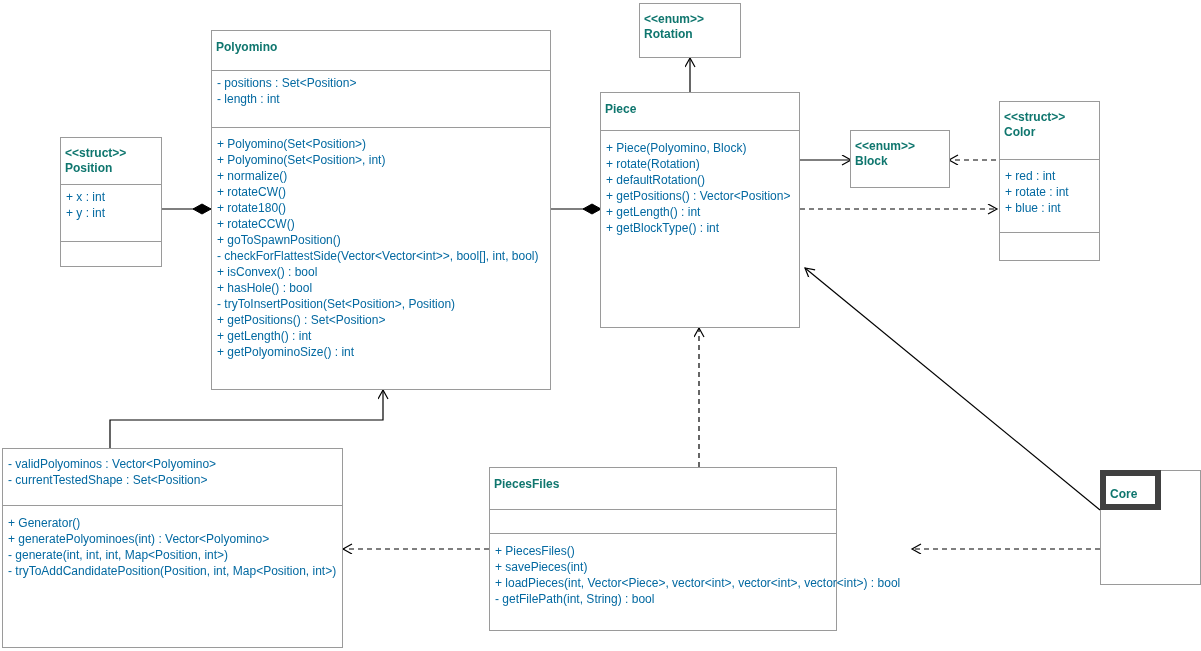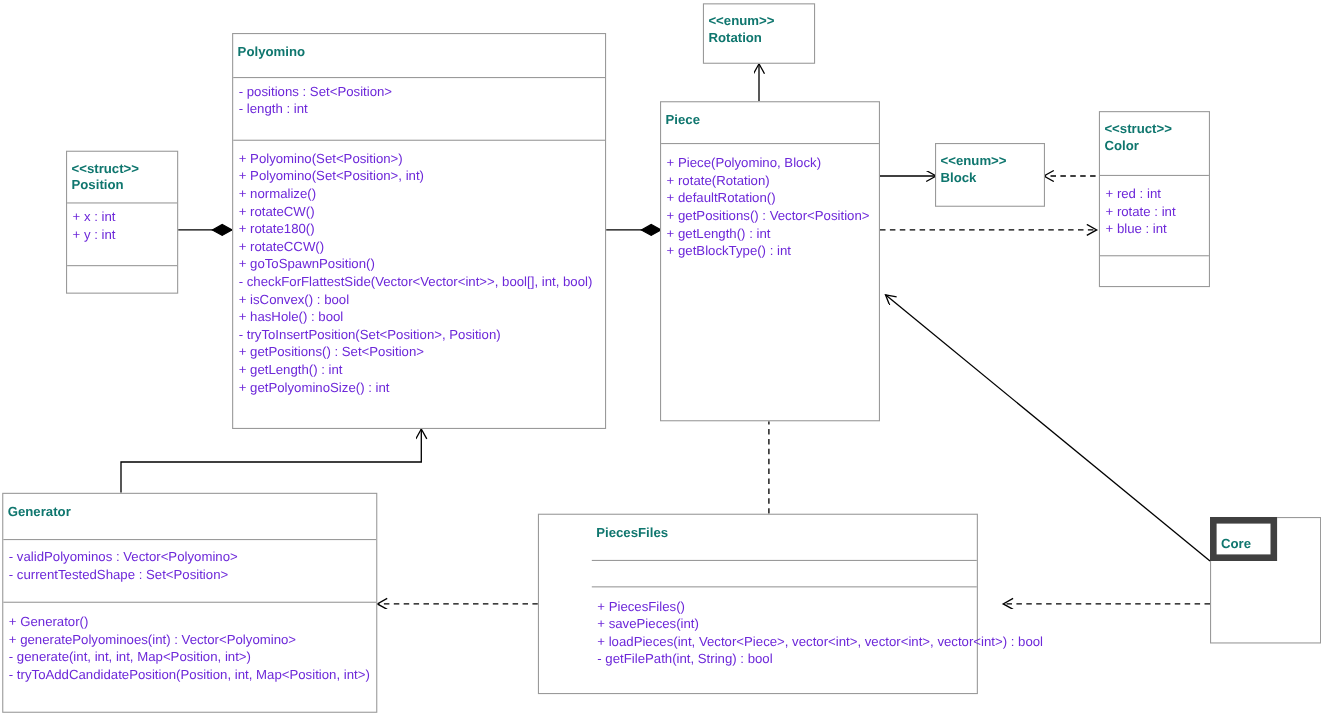--- a/index.html
+++ b/index.html
@@ -55,21 +55,21 @@
     font-size: 12px;
   }
   .members {
     font-size: 12px;
     color: #2a2a2a;
     line-height: 16px;
   }
   .member {
     white-space: nowrap;
     font-size: 12px;
-    color: #6d28d9;
+    color: #0369a1;
   }
   .empty-comp {
     padding: 0;
   }
   
   #core-title {
     position: absolute;
     box-sizing: border-box;
     border: 6px solid #404040;
     background: #ffffff;
@@ -184,21 +184,21 @@
     </div>
   </div>
 
   <div class="uml-class" style="left:639px; top:3px; width:102px; height:55px;">
     <div class="compartment title-comp stereo" style="height:100%;">
       <span class="stereo-line">&lt;&lt;enum&gt;&gt;</span>
       <span class="stereo-line">Rotation</span>
     </div>
   </div>
 
-  <div class="uml-class" style="left:600px; top:92px; width:200px; height:291px;">
+  <div class="uml-class" style="left:600px; top:92px; width:200px; height:236px;">
     <div class="compartment title-comp" style="height:38px;">
       <span class="stereo-line">Piece</span>
     </div>
     <div class="compartment members" style="padding-top:9px;">
       <div class="member">+ Piece(Polyomino, Block)</div>
       <div class="member">+ rotate(Rotation)</div>
       <div class="member">+ defaultRotation()</div>
       <div class="member">+ getPositions() : Vector&lt;Position&gt;</div>
       <div class="member">+ getLength() : int</div>
       <div class="member">+ getBlockType() : int</div>
@@ -219,36 +219,33 @@
     </div>
     <div class="compartment members" style="height:73px; padding-top:8px;">
       <div class="member">+ red : int</div>
       <div class="member">+ rotate : int</div>
       <div class="member">+ blue : int</div>
     </div>
     <div class="compartment members empty-comp"></div>
   </div>
 
   <div class="uml-class" style="left:2px; top:448px; width:341px; height:200px;">
-    <div class="compartment title-comp" style="height:42px;">
-      <span class="stereo-line">Generator</span>
-    </div>
     <div class="compartment members" style="height:57px; padding-top:7px;">
       <div class="member">- validPolyominos : Vector&lt;Polyomino&gt;</div>
       <div class="member">- currentTestedShape : Set&lt;Position&gt;</div>
     </div>
     <div class="compartment members" style="padding-top:9px;">
       <div class="member">+ Generator()</div>
       <div class="member">+ generatePolyominoes(int) : Vector&lt;Polyomino&gt;</div>
       <div class="member">- generate(int, int, int, Map&lt;Position, int&gt;)</div>
       <div class="member">- tryToAddCandidatePosition(Position, int, Map&lt;Position, int&gt;)</div>
     </div>
   </div>
 
-  <div class="uml-class" style="left:489px; top:467px; width:400px; height:164px;padding-left:48px;">
+  <div class="uml-class" style="left:489px; top:467px; width:348px; height:164px;">
     <div class="compartment title-comp" style="height:42px;">
       <span class="stereo-line">PiecesFiles</span>
     </div>
     <div class="compartment members empty-comp" style="height:24px;"></div>
     <div class="compartment members" style="padding-top:9px;">
       <div class="member">+ PiecesFiles()</div>
       <div class="member">+ savePieces(int)</div>
       <div class="member">+ loadPieces(int, Vector&lt;Piece&gt;, vector&lt;int&gt;, vector&lt;int&gt;, vector&lt;int&gt;) : bool</div>
       <div class="member">- getFilePath(int, String) : bool</div>
     </div>

